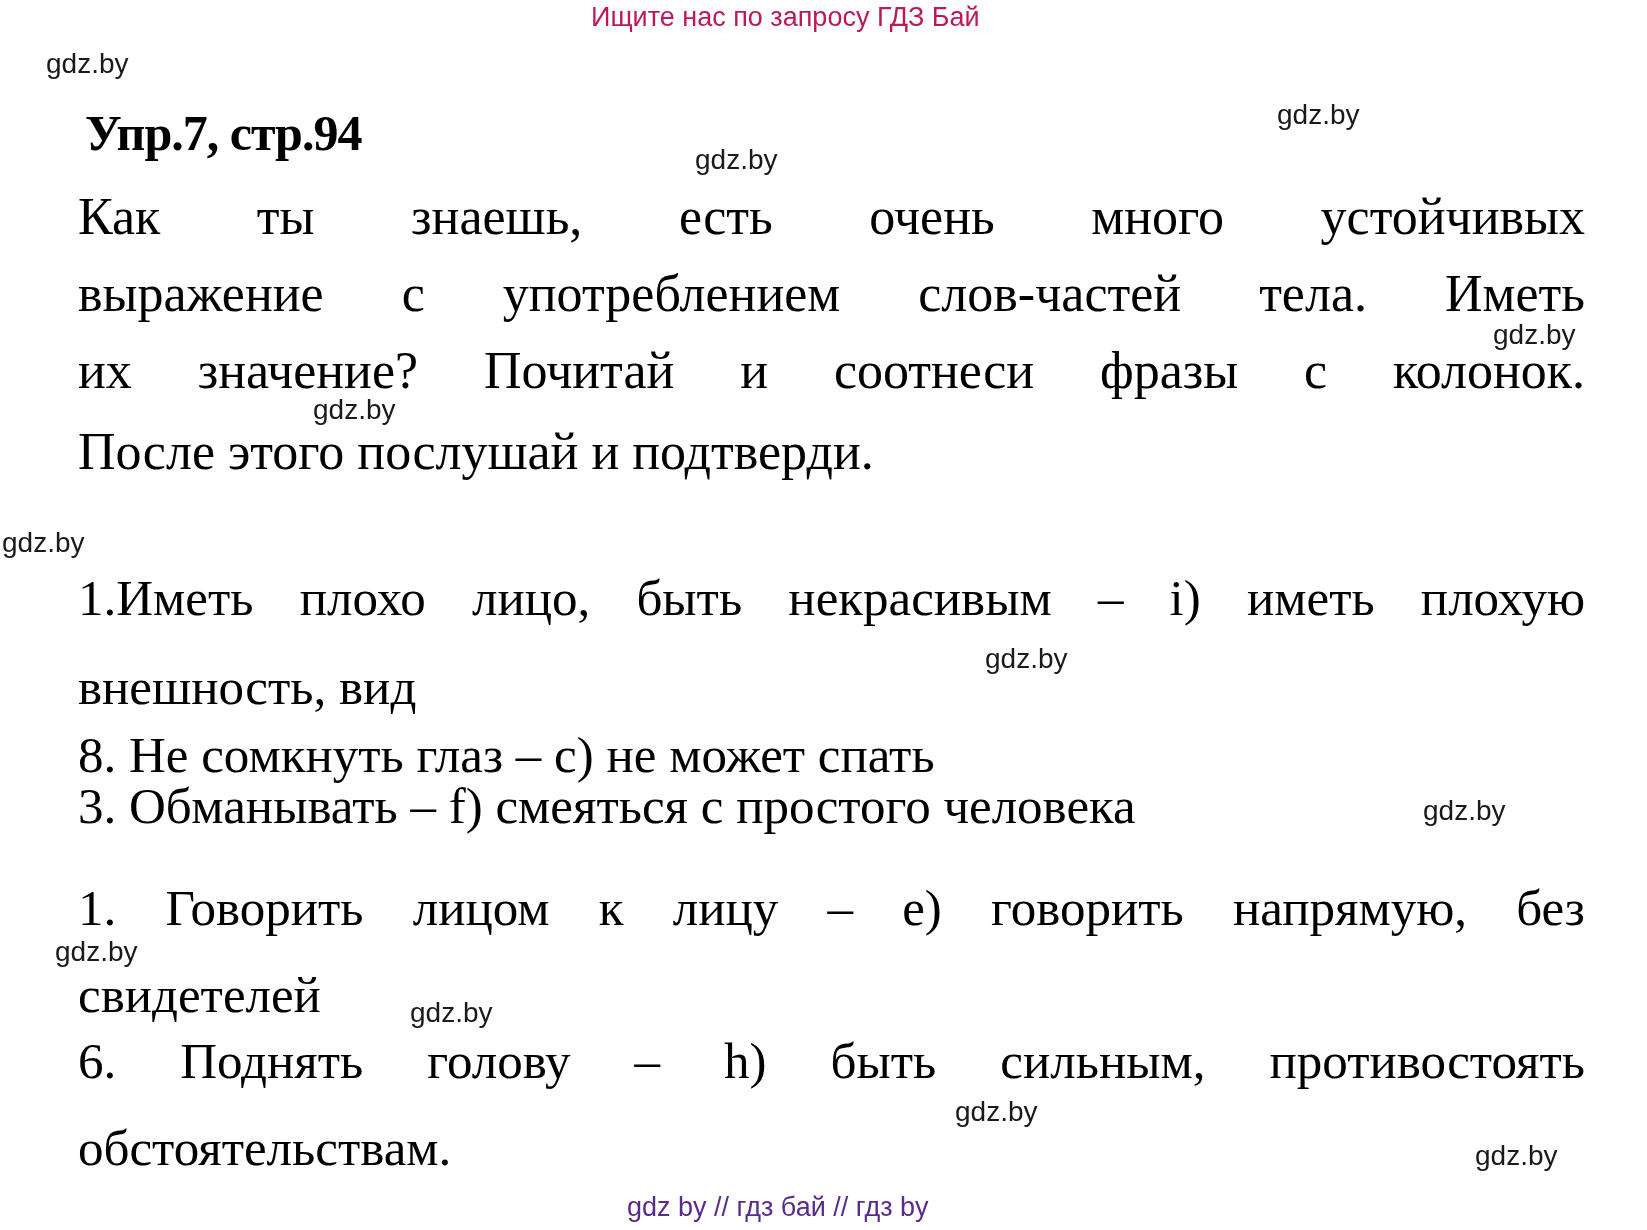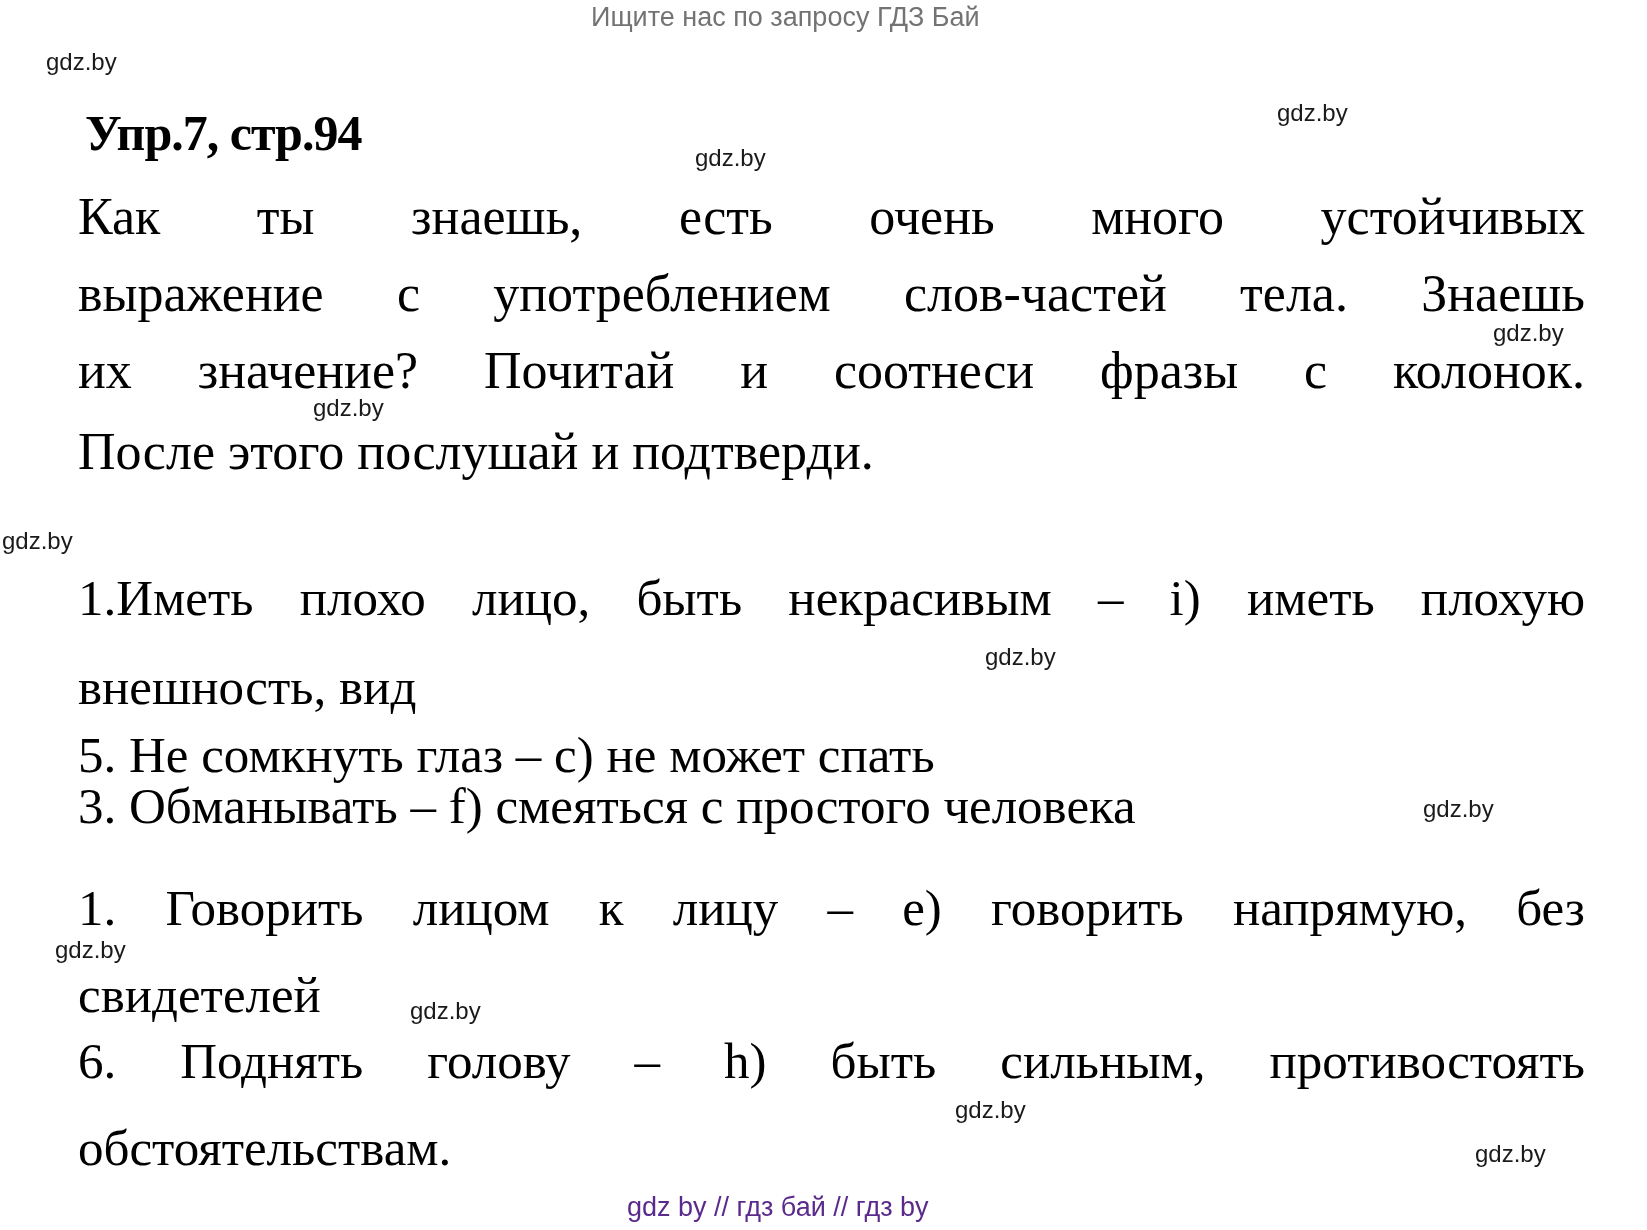--- a/index.html
+++ b/index.html
@@ -10,21 +10,21 @@
   }
   .page{position:absolute;inset:0;}
   .banner{
     position:absolute;left:591px;top:2px;
     font-family:"Liberation Sans", sans-serif;
     font-size:27px;white-space:nowrap;
   }
   .wm{
     position:absolute;
     font-family:"Liberation Sans", sans-serif;
-    font-size:24px;color:#1a1a1a;white-space:nowrap;
+    font-size:28px;color:#1a1a1a;white-space:nowrap;
   }
   .heading{
     position:absolute;left:85px;top:104px;margin:0;
     font-size:50px;font-weight:bold;letter-spacing:-1px;
     white-space:nowrap;
   }
   .line{
     position:absolute;left:78px;width:1507px;
     font-size:52px;line-height:62px;
   }
@@ -35,45 +35,45 @@
     position:absolute;left:627px;top:1192px;
     font-family:"Liberation Sans", sans-serif;
     font-size:27px;white-space:nowrap;text-align:right;
   }
 </style>
 </head>
 <body>
 
 <div class="page">
 
-  <div class="banner" style="color: #737373;">Ищите нас по запросу ГДЗ Бай</div>
+  <div class="banner" style="color: #be185d;">Ищите нас по запросу ГДЗ Бай</div>
 
   <span class="wm" style="left:46px;top:48px">gdz.by</span>
   <span class="wm" style="left:1277px;top:99px">gdz.by</span>
   <span class="wm" style="left:695px;top:144px">gdz.by</span>
   <span class="wm" style="left:1493px;top:319px">gdz.by</span>
   <span class="wm" style="left:313px;top:394px">gdz.by</span>
   <span class="wm" style="left:2px;top:527px">gdz.by</span>
   <span class="wm" style="left:985px;top:643px">gdz.by</span>
   <span class="wm" style="left:1423px;top:795px">gdz.by</span>
   <span class="wm" style="left:55px;top:936px">gdz.by</span>
   <span class="wm" style="left:410px;top:997px">gdz.by</span>
   <span class="wm" style="left:955px;top:1096px">gdz.by</span>
   <span class="wm" style="left:1475px;top:1140px">gdz.by</span>
 
   <h1 class="heading">Упр.7, стр.94</h1>
 
   <div class="line bold jl" style="top:186px">Как ты знаешь, есть очень много устойчивых</div>
-  <div class="line bold jl" style="top:263px">выражение с употреблением слов-частей тела. Знаешь</div>
+  <div class="line bold jl" style="top:263px">выражение с употреблением слов-частей тела. Иметь</div>
   <div class="line bold" style="top:421px">После этого послушай и подтверди.</div>
   <div class="line bold jl" style="top:340px">их значение? Почитай и соотнеси фразы с колонок.</div>
 
   <div class="line ans jl" style="top:568px">1.Иметь плохо лицо, быть некрасивым – i) иметь плохую</div>
   <div class="line ans" style="top:657px">внешность, вид</div>
-  <div class="line ans" style="top:725px">5. Не сомкнуть глаз – c) не может спать</div>
+  <div class="line ans" style="top:725px">8. Не сомкнуть глаз – c) не может спать</div>
   <div class="line ans" style="top:776px">3. Обманывать – f) смеяться с простого человека</div>
   <div class="line ans jl" style="top:878px">1. Говорить лицом к лицу – e) говорить напрямую, без</div>
   <div class="line ans" style="top:965px">свидетелей</div>
   <div class="line ans jl" style="top:1031px">6. Поднять голову – h) быть сильным, противостоять</div>
   <div class="line ans" style="top:1118px">обстоятельствам.</div>
 
   <div class="footer" style="color: rgb(90, 43, 140);">gdz by  //  гдз бай  //  гдз by</div>
 
 </div>
 

